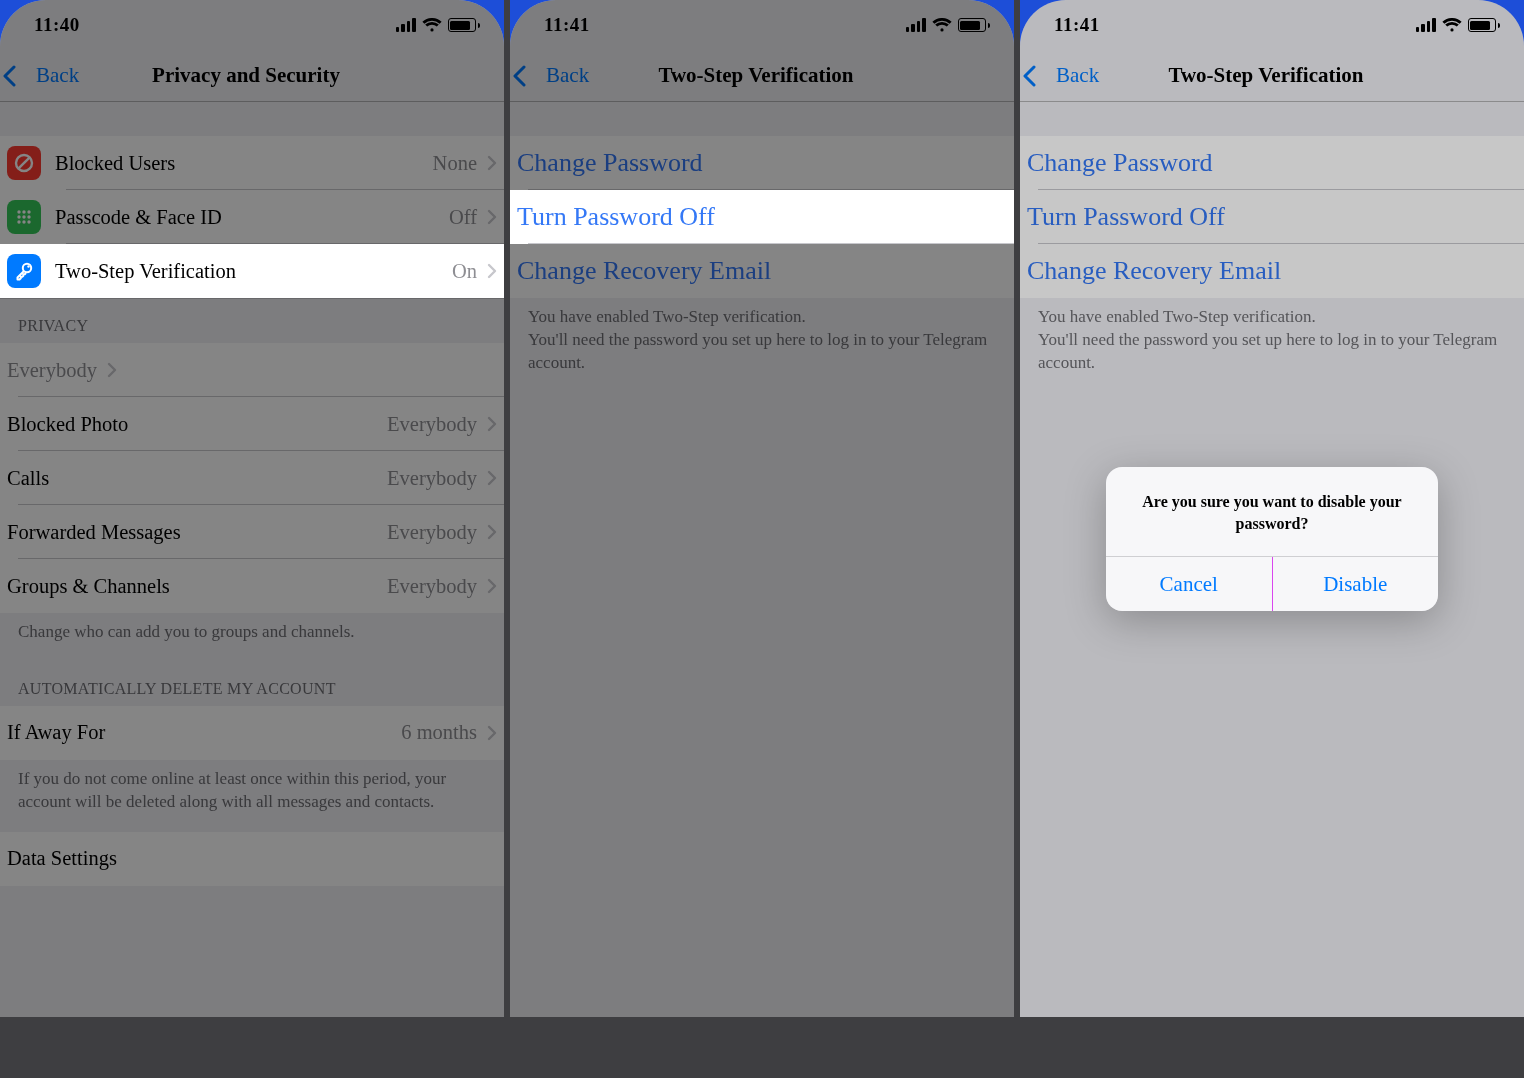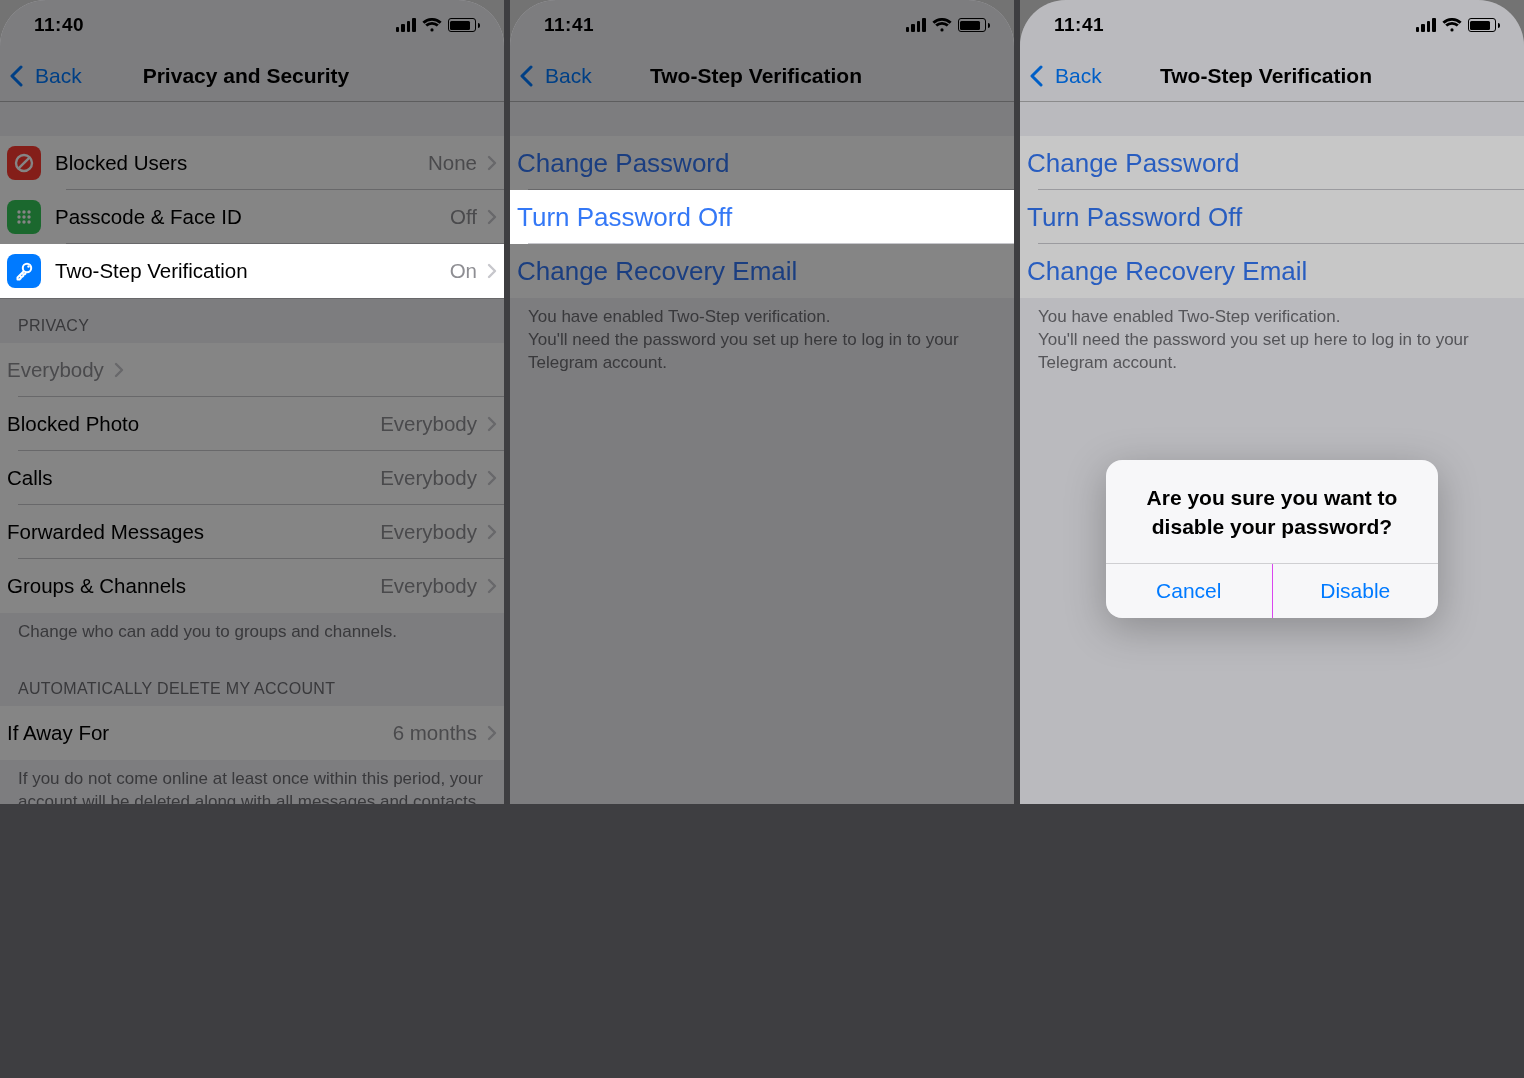--- a/index.html
+++ b/index.html
@@ -16,23 +16,24 @@
     --icon-green:#34c759;
     --icon-blue:#007aff;
   }
   *{box-sizing:border-box;-webkit-font-smoothing:antialiased;}
   body{
     margin:0;
     font-family:-apple-system,"SF Pro Text","Helvetica Neue",Arial,sans-serif;
     background:#3e3e41;
   }
   .stage{
-    width:1524px;height:804px;
-    background:#737373;
+    width:1524px;height:1017px;
+    background:#1d4ed8;
     display:flex;
+    font-family:Liberation Serif, serif;
   }
   .gap{width:6px;background:#3e3e41;}
   .phone{
     position:relative;
     width:504px;height:1078px;
     background:var(--bg);
     overflow:hidden;
     border-radius:46px;
   }
   .dimmer{
@@ -66,23 +67,23 @@
   .batt-tip{width:2.5px;height:5px;background:#000;border-radius:0 2px 2px 0;}
 
   
   .nav{
     height:52px;
     display:flex;align-items:center;
     border-bottom:1px solid var(--header-sep);
     background:var(--bg);
   }
   .back-btn{
-    display:flex;align-items:center;gap:12px;
+    display:flex;align-items:center;gap:20px;
     color:var(--blue);font-size:21px;
-    padding-left:9px;
+    padding-left:2px;
     cursor:pointer;
   }
   .chev-back{width:14px;height:22px;display:inline-block;}
   .chev-back svg{width:100%;height:100%;}
   .nav-title{
     position:absolute;left:0;right:12px;
     text-align:center;
     font-size:21px;font-weight:600;color:#000;
     pointer-events:none;
   }
@@ -135,21 +136,21 @@
   .alert{
     width:332px;
     background:rgba(248,248,250,.98);
     border-radius:16px;
     overflow:hidden;
     box-shadow:0 10px 40px rgba(0,0,0,.25);
   }
   .alert-title{
     padding:24px 22px 22px 22px;
     text-align:center;
-    font-size:21px;font-weight:600;color:#000;
+    font-size:16px;font-weight:600;color:#000;
     line-height:1.35;
   }
   .alert-buttons{
     display:flex;
     border-top:1px solid #cfcfd2;
   }
   .alert-btn{
     flex:1;
     height:54px;
     display:flex;align-items:center;justify-content:center;

